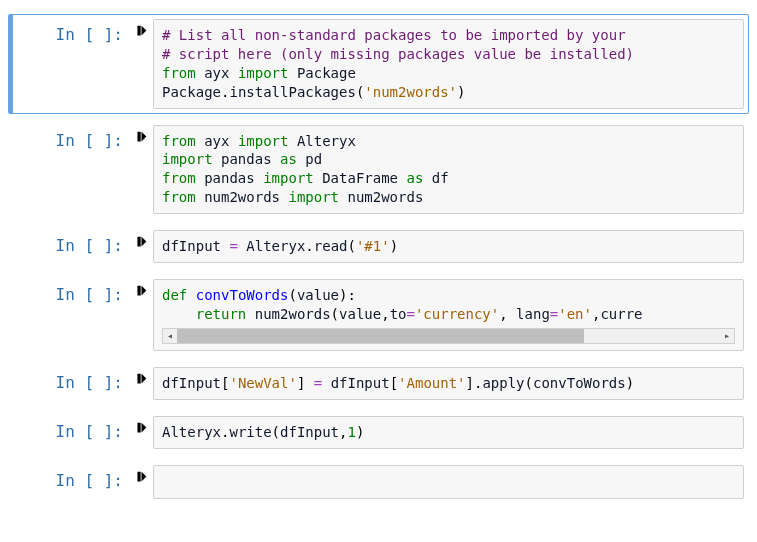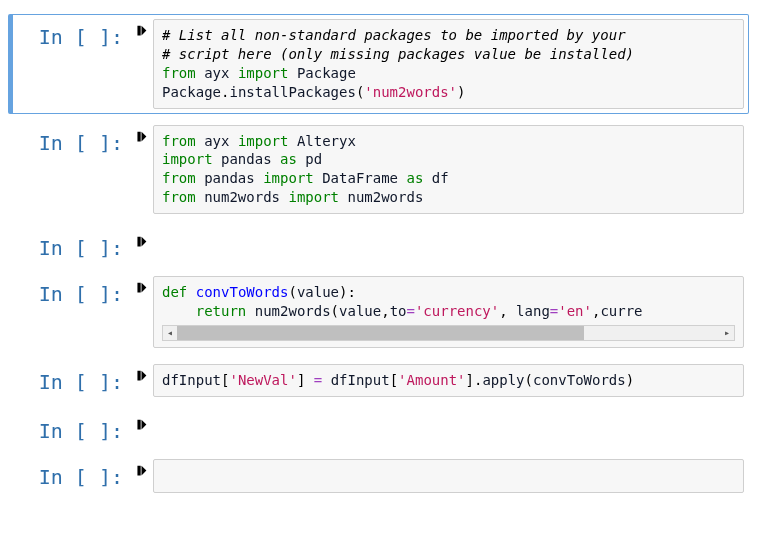--- a/index.html
+++ b/index.html
@@ -1,30 +1,30 @@
 <!DOCTYPE html>
 <html><head>
 <meta charset="utf-8">
 <style>
 html,body{margin:0;padding:0;background:#fff;font-family:Menlo,Consolas,"DejaVu Sans Mono",monospace;font-size:14px;color:#000}
 .notebook{width:757px;box-sizing:border-box;padding:8px 0 20px 0}
 .cell{display:flex;align-items:flex-start;margin:6px 8px;padding:4px;border:1px solid transparent;border-left:5px solid transparent;border-radius:2px}
 .cell.selected{border:1px solid #66a3e0;border-left:5px solid #66a3e0}
 .prompt-col{width:112px;flex:0 0 112px;display:flex;align-items:flex-start;justify-content:flex-end;padding:6px 6px 0 0;box-sizing:border-box}
-.prompt{color:#2f6fab;font-size:20px;white-space:pre}
+.prompt{color:#2f6fab;font-size:16px;white-space:pre}
 .run{width:24px;flex:0 0 24px;display:flex;align-items:flex-start;justify-content:center;padding-top:5px;cursor:pointer}
 .run svg{width:13px;height:13px;fill:#000}
 .input{flex:1 1 auto;min-width:0;background:#f7f7f7;border:1px solid #cfcfcf;border-radius:2px;padding:6px 8px;overflow-x:auto;line-height:1.35}
 pre.code{margin:0;white-space:pre;font-family:inherit;font-size:14px}
-.tok-c{color:#000000;font-style:italic}
+.tok-c{color:#701a75;}
 .tok-k{color:#008000;font-weight:normal}
 .tok-n{color:#0f172a}
 .tok-fn{color:#0000ff}
 .tok-p{color:#000}
-.tok-s{color:#be185d}
+.tok-s{color:#a16207}
 .tok-op{color:#9f3fbf}
 .tok-int{color:#008000}
 .scrollbar{height:14px;background:#f0f0f0;border:1px solid #d0d0d0;margin-top:4px;display:flex;align-items:stretch;position:relative}
 .scroll-arrow{width:14px;display:flex;align-items:center;justify-content:center;font-size:10px;color:#555}
 .scroll-track{flex:1;position:relative}
 .scroll-thumb{position:absolute;top:0;bottom:0;left:0;width:75%;background:#bfbfbf}
 .input.empty{min-height:20px}
 </style>
 </head>
 <body>
@@ -64,20 +64,23 @@
     </div>
     <div class="cell">
       <div class="prompt-col">
         <span class="prompt">In [ ]:</span>
       </div>
       <div class="run">
         <span><svg viewBox="0 0 16 16">
             <path d="M3 2 L3 14 L7 14 L7 2 Z M8 2 L14 8 L8 14 Z"></path>
           </svg></span>
       </div>
+      <div class="input">
+        <pre class="code"><span class="tok-n">dfInput</span> <span class="tok-op">=</span> <span class="tok-n">Alteryx</span><span class="tok-p">.</span><span class="tok-n">read</span><span class="tok-p">(</span><span class="tok-s">'#1'</span><span class="tok-p">)</span></pre>
+      </div>
     </div>
     <div class="cell">
       <div class="prompt-col">
         <span class="prompt">In [ ]:</span>
       </div>
       <div class="run">
         <span><svg viewBox="0 0 16 16">
             <path d="M3 2 L3 14 L7 14 L7 2 Z M8 2 L14 8 L8 14 Z"></path>
           </svg></span>
       </div>
@@ -108,20 +111,23 @@
     </div>
     <div class="cell">
       <div class="prompt-col">
         <span class="prompt">In [ ]:</span>
       </div>
       <div class="run">
         <span><svg viewBox="0 0 16 16">
             <path d="M3 2 L3 14 L7 14 L7 2 Z M8 2 L14 8 L8 14 Z"></path>
           </svg></span>
       </div>
+      <div class="input">
+        <pre class="code"><span class="tok-n">Alteryx</span><span class="tok-p">.</span><span class="tok-n">write</span><span class="tok-p">(</span><span class="tok-n">dfInput</span><span class="tok-p">,</span><span class="tok-int">1</span><span class="tok-p">)</span></pre>
+      </div>
     </div>
     <div class="cell">
       <div class="prompt-col">
         <span class="prompt">In [ ]:</span>
       </div>
       <div class="run">
         <span><svg viewBox="0 0 16 16">
             <path d="M3 2 L3 14 L7 14 L7 2 Z M8 2 L14 8 L8 14 Z"></path>
           </svg></span>
       </div>

